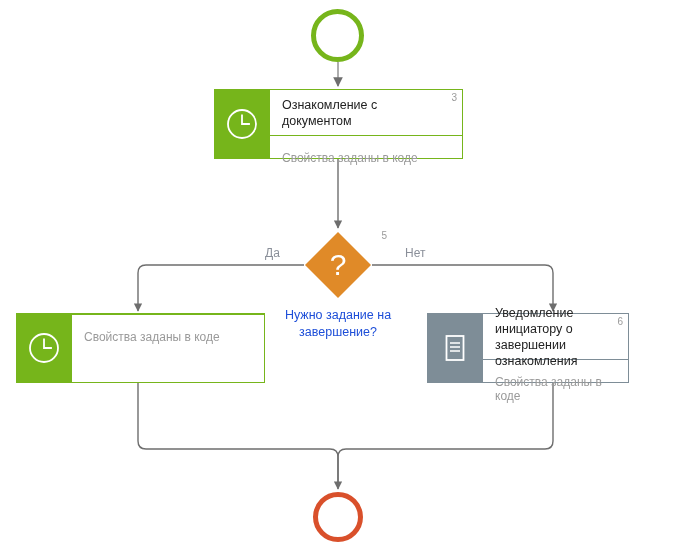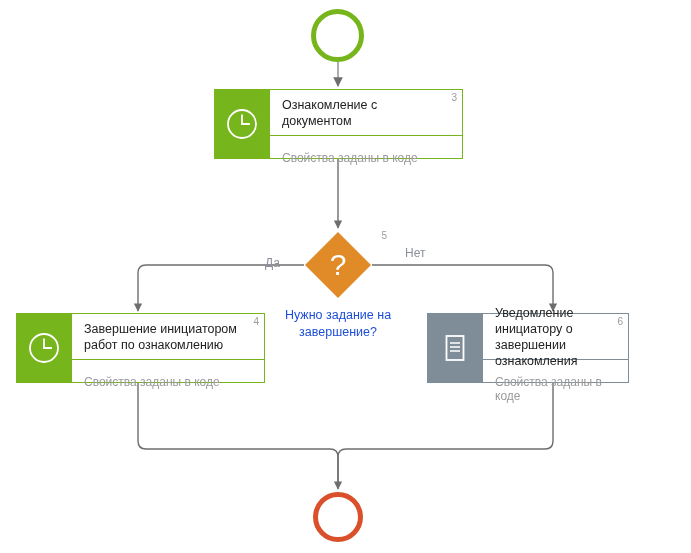--- a/index.html
+++ b/index.html
@@ -207,39 +207,35 @@
   </div>
 
   <div class="gateway" style="left:305px; top:232px; width:66px; height:66px;">
     <svg class="diamond" viewBox="0 0 66 66" xmlns="http://www.w3.org/2000/svg">
       <polygon points="33,0 66,33 33,66 0,33" fill="#e08a28"></polygon>
     </svg>
     <div class="glyph">?</div>
     <span class="badge">5</span>
   </div>
 
-  <span class="edge-label" style="left:265px; top:256px;">Да</span>
+  <span class="edge-label" style="left:265px; top:246px;">Да</span>
 
   <span class="edge-label" style="left:405px; top:246px;">Нет</span>
 
   <div class="gateway-caption" style="left:268px; top:307px; width:140px;">Нужно задание на
 завершение?</div>
 
   <div class="task green" style="left:16px; top:313px; width:249px; height:70px;">
     <div class="icon-pane">
       <svg width="34" height="34" viewBox="0 0 34 34" xmlns="http://www.w3.org/2000/svg">
         <circle cx="17" cy="17" r="14" fill="none" stroke="#ffffff" stroke-width="1.8"></circle>
         <path d="M 17 8.5 L 17 17 L 24 17" fill="none" stroke="#ffffff" stroke-width="1.8" stroke-linecap="square"></path>
       </svg>
     </div>
     <div class="body">
-      <div class="title-row">
-        <span class="title">Завершение инициатором работ по ознакомлению</span>
-        <span class="badge">4</span>
-      </div>
       <div class="sub-row">
         <span class="sub">Свойства заданы в коде</span>
       </div>
     </div>
   </div>
 
   <div class="task grey" style="left:427px; top:313px; width:202px; height:70px;">
     <div class="icon-pane">
       <svg width="34" height="34" viewBox="0 0 34 34" xmlns="http://www.w3.org/2000/svg">
         <rect x="8.5" y="5" width="17" height="24" fill="none" stroke="#ffffff" stroke-width="1.8"></rect>

